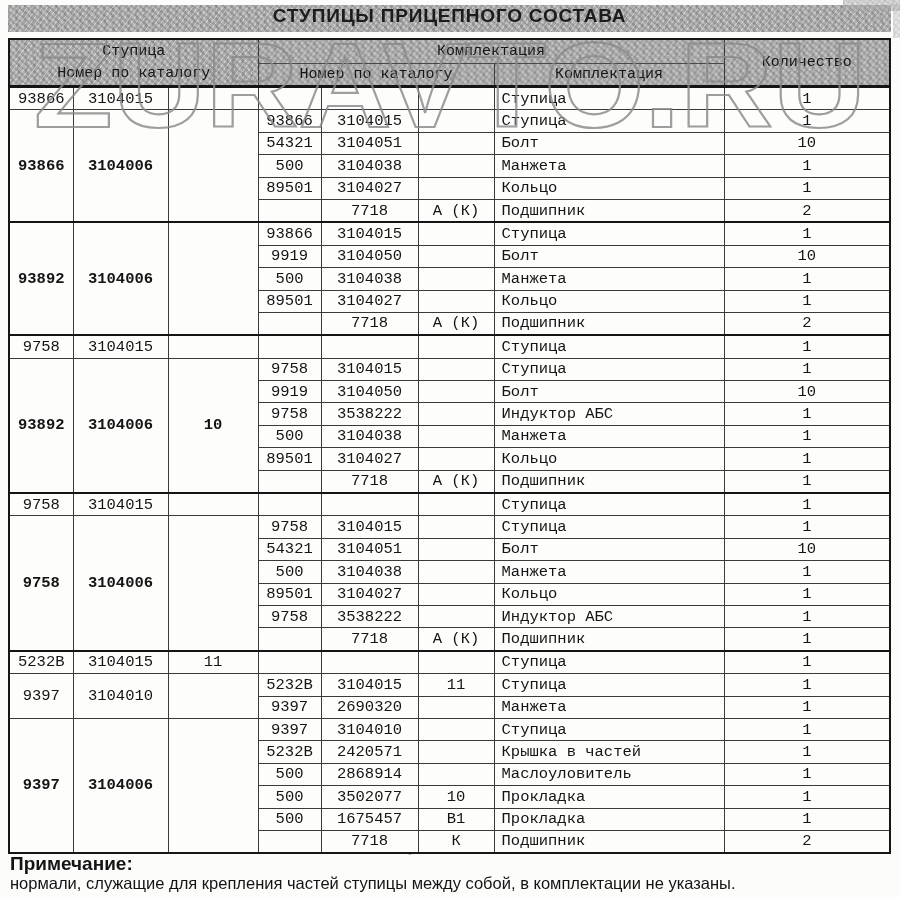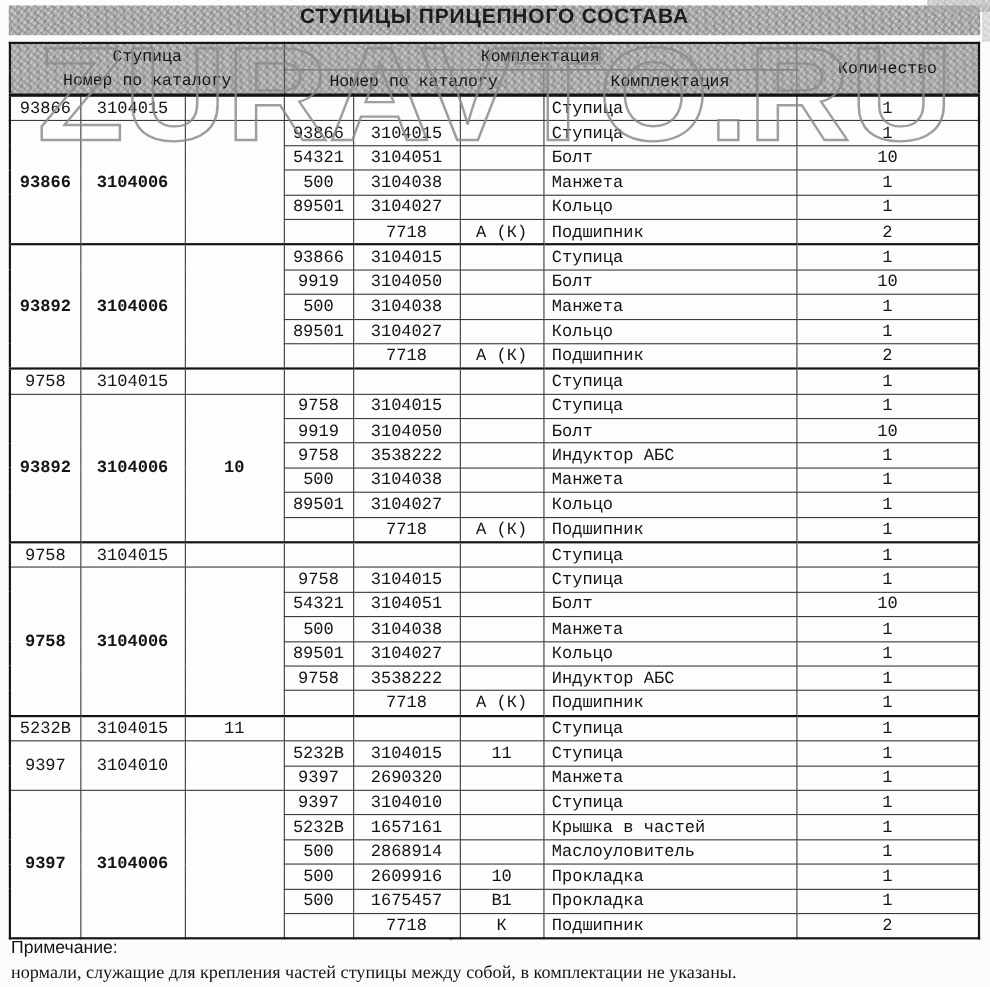--- a/index.html
+++ b/index.html
@@ -38,22 +38,22 @@
   thead tr.h1 th{height:23px;}
   thead tr.h2 th{height:21px;}
   thead{border-bottom:3px solid #141414;}
   th.hub-hdr div{line-height:1.45;}
   th.kit-hdr{border-bottom:1.5px solid #4a4a4a;margin-top:44px;}
   tbody td{height:21.4px;background:#fdfdfc;}
   td.c{text-align:center;}
   td.n{text-align:left;padding-left:7px;}
   td.b{font-weight:bold;}
   tr.tt td{border-top:2.5px solid #141414;}
-  .note-label{position:absolute;left:10px;top:853px;font-size:16px;font-weight:normal;}
-  .note-text{position:absolute;left:10px;top:874px;font-size:16.5px;font-family:Liberation Serif, serif;}
+  .note-label{position:absolute;left:10px;top:853px;font-size:19px;font-weight:bold;}
+  .note-text{position:absolute;left:10px;top:874px;font-size:16.5px;}
   .artifact{position:absolute;pointer-events:none;}
   .a1{left:843px;top:0;width:57px;height:11px;opacity:.55;}
   .a2{left:893px;top:4px;width:7px;height:34px;opacity:.4;}
   .a3{left:864px;top:14px;width:26px;height:5px;opacity:.35;}
   .a4{left:408px;top:851px;width:4px;height:4px;background:#9a9a9a;border-radius:50%;opacity:.8;}
 </style>
 </head>
 <body>
 
 <div class="title-band mottled">
@@ -315,35 +315,35 @@
           <td class="c b" rowspan="6">3104006</td>
           <td class="c b" rowspan="6"></td>
           <td class="c">9397</td>
           <td class="c">3104010</td>
           <td class="c"></td>
           <td class="n">Ступица</td>
           <td class="c">1</td>
         </tr>
         <tr>
           <td class="c">5232В</td>
-          <td class="c">1657161</td>
+          <td class="c">2420571</td>
           <td class="c"></td>
           <td class="n">Крышка в частей</td>
           <td class="c">1</td>
         </tr>
         <tr>
           <td class="c">500</td>
           <td class="c">2868914</td>
           <td class="c"></td>
           <td class="n">Маслоуловитель</td>
           <td class="c">1</td>
         </tr>
         <tr>
           <td class="c">500</td>
-          <td class="c">2609916</td>
+          <td class="c">3502077</td>
           <td class="c">10</td>
           <td class="n">Прокладка</td>
           <td class="c">1</td>
         </tr>
         <tr>
           <td class="c">500</td>
           <td class="c">1675457</td>
           <td class="c">В1</td>
           <td class="n">Прокладка</td>
           <td class="c">1</td>

